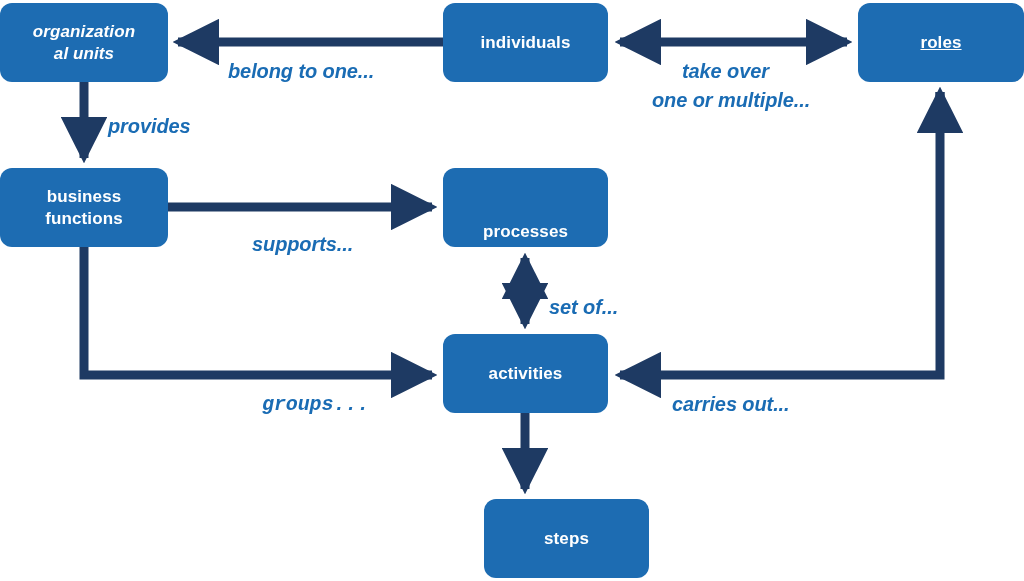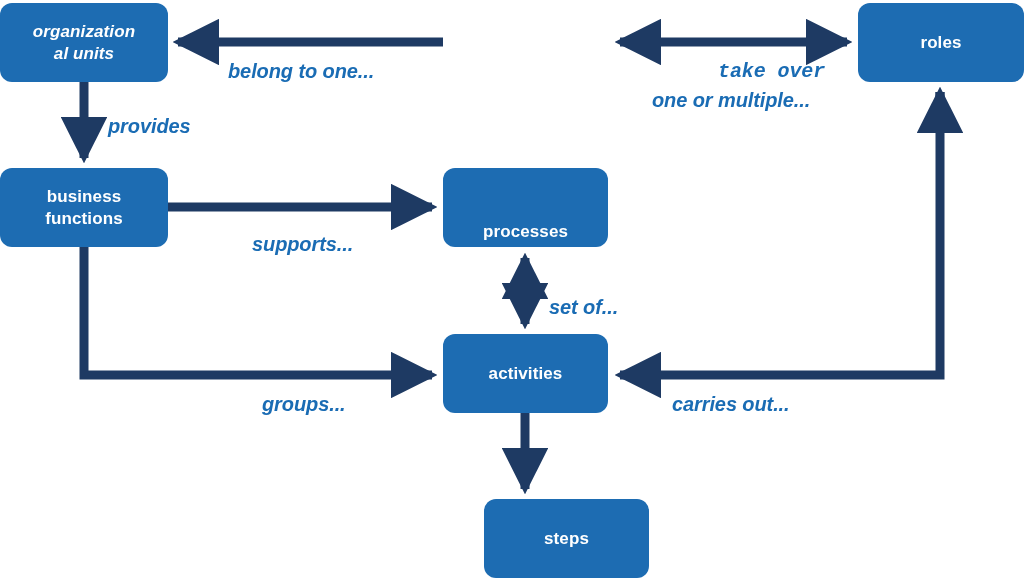--- a/index.html
+++ b/index.html
@@ -85,23 +85,26 @@
     <polyline points="940,130 940,92" fill="none" stroke="#1e3a63" stroke-width="9" marker-end="url(#arrowhead)"></polyline>
 
     <line x1="525" y1="413" x2="525" y2="489" stroke="#1e3a63" stroke-width="9" marker-end="url(#arrowhead)"></line>
   </svg>
 
   <div class="node" style="left:0px; top:3px; width:168px; height:79px;">
     <span style="white-space:pre-line;font-style:italic;">organization
 al units</span>
   </div>
 
+  <div class="node" style="left:443px; top:3px; width:165px; height:79px;">
+    <span style="white-space:pre-line;">individuals</span>
+  </div>
 
   <div class="node" style="left:858px; top:3px; width:166px; height:79px;">
-    <span style="white-space:pre-line;">roles</span>
+    <span style="white-space:pre-line;text-decoration:underline;">roles</span>
   </div>
 
   <div class="node" style="left:0px; top:168px; width:168px; height:79px;">
     <span style="white-space:pre-line;">business
 functions</span>
   </div>
 
   <div class="node" style="left:443px; top:168px; width:165px; height:79px;">
     <span style="white-space:pre-line;margin-top:48px;">processes</span>
   </div>
@@ -109,29 +112,29 @@
   <div class="node" style="left:443px; top:334px; width:165px; height:79px;align-items:center;">
     <span style="white-space:pre-line;">activities</span>
   </div>
 
   <div class="node" style="left:443px; top:499px; width:165px; height:79px;margin-left:41px;">
     <span style="white-space:pre-line;">steps</span>
   </div>
 
   <div class="edge-label" style="left:228px; top:58px;">belong to one...</div>
 
-  <div class="edge-label" style="left:718px; top:58px;font-family:Liberation Mono, monospace;">take over</div>
+  <div class="edge-label" style="left:682px; top:58px;">take over</div>
 
   <div class="edge-label" style="left:652px; top:87px;">one or multiple...</div>
 
   <div class="edge-label" style="left:108px; top:113px;font-style:italic;">provides</div>
 
   <div class="edge-label" style="left:252px; top:231px;">supports...</div>
 
 
   <div class="edge-label" style="left:549px; top:294px;">set of...</div>
 
-  <div class="edge-label" style="left:262px; top:391px;">groups...</div>
+  <div class="edge-label" style="left:262px; top:391px;font-family:Liberation Mono, monospace;">groups...</div>
 
   <div class="edge-label" style="left:672px; top:391px;text-align:right;">carries out...</div>
 
 
 </div>
 
 </body></html>

